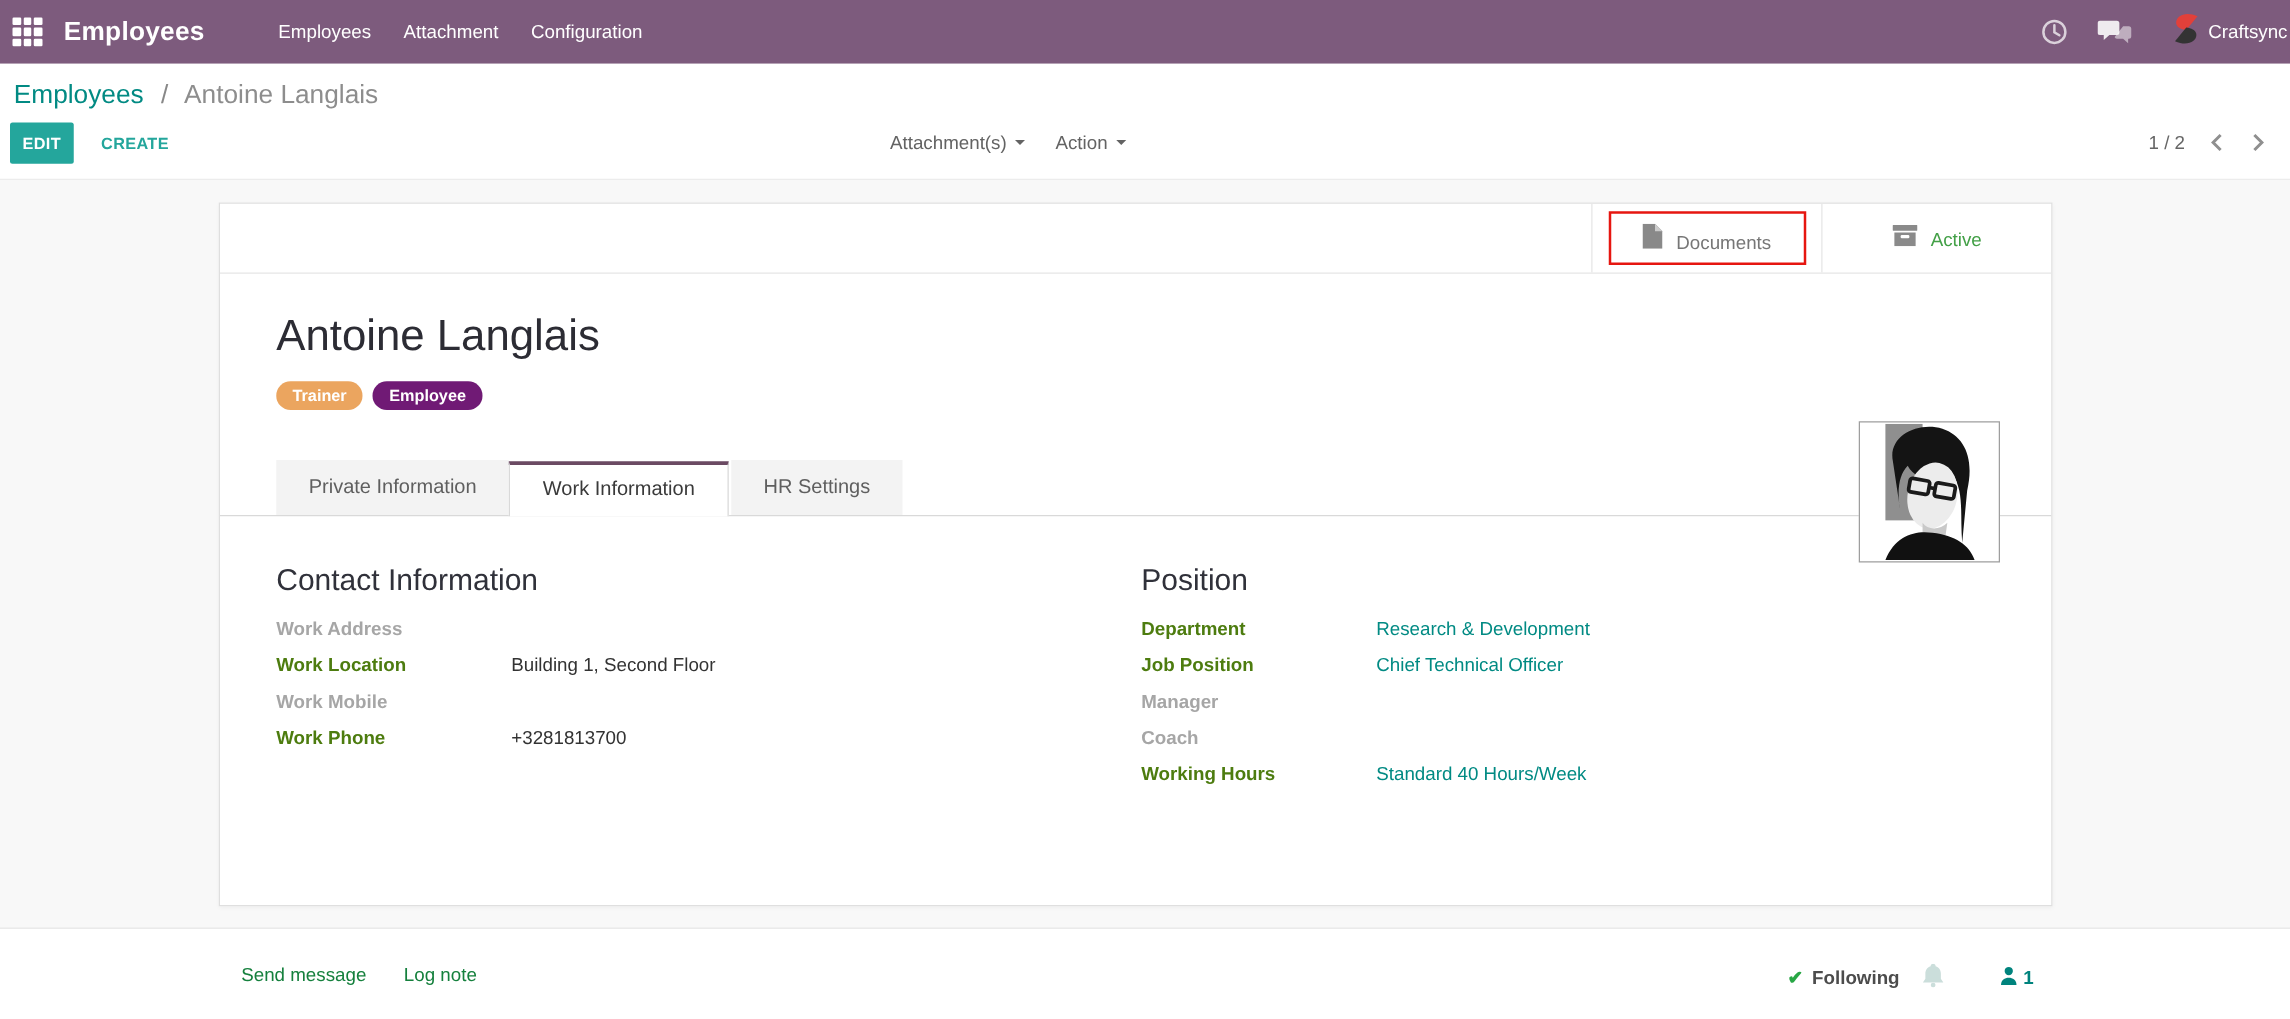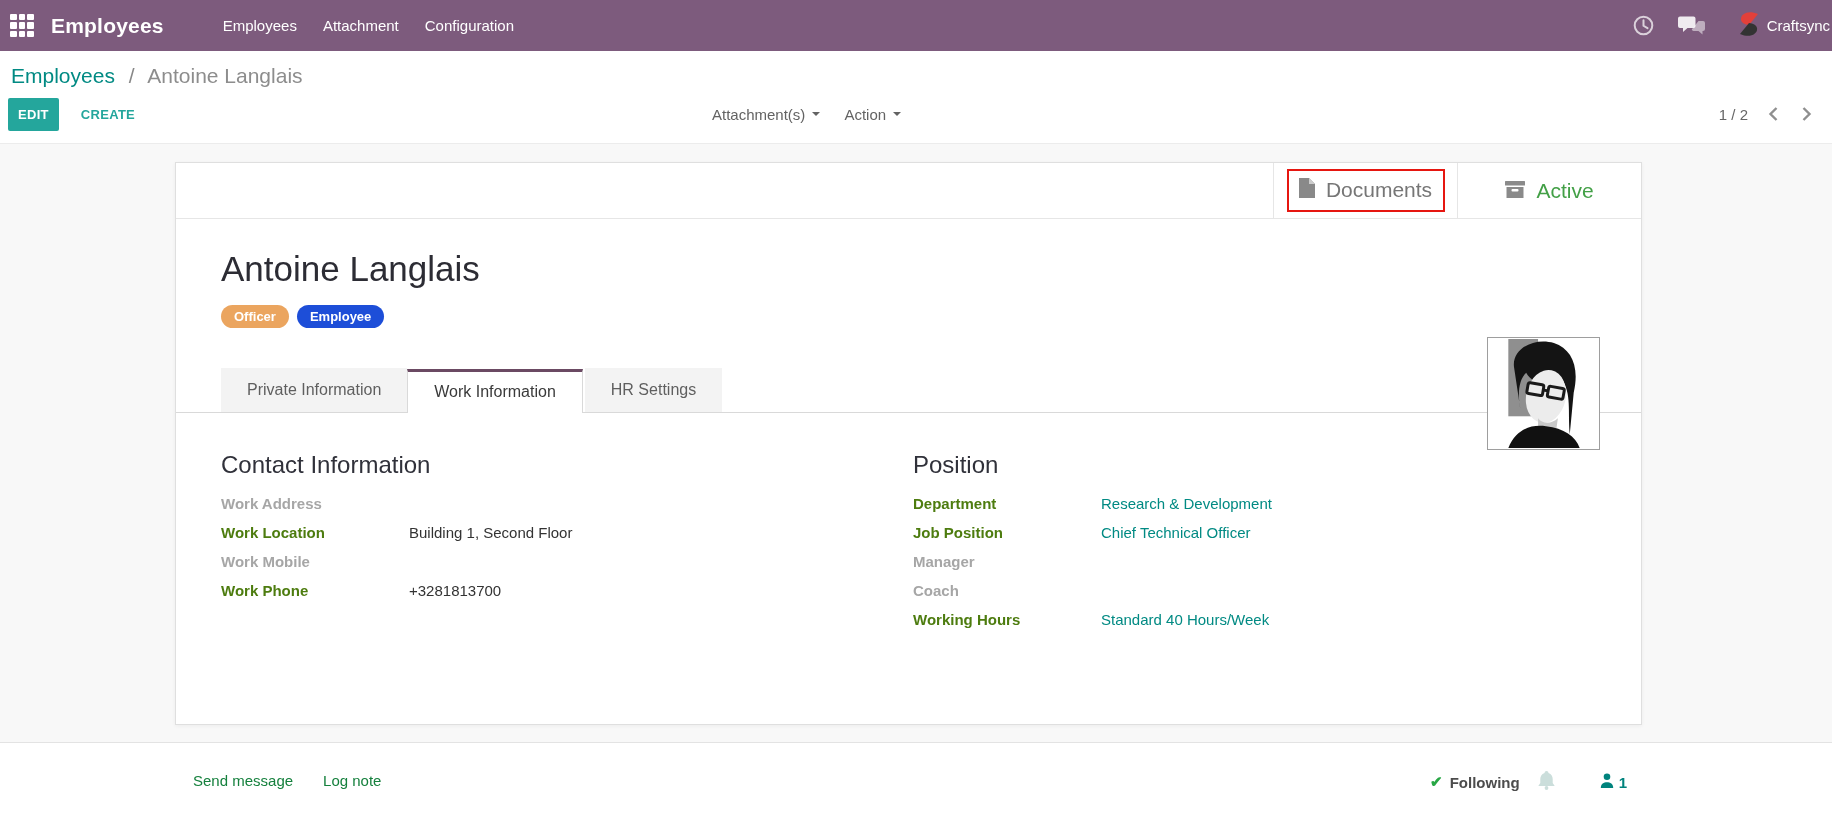--- a/index.html
+++ b/index.html
@@ -46,31 +46,31 @@
 
   
   .content { position: absolute; top: 144px; left: 0; width: 1832px; height: 598px; background: #f8f8f8; }
   .card { position: absolute; left: 175px; top: 18px; width: 1467px; height: 563px; background: #fff;
           border: 1px solid #dfdfdf; box-shadow: 0 1px 4px rgba(0,0,0,.05); }
 
   .card-header { height: 56px; border-bottom: 1px solid #e6e6e6; display: flex; }
   .hdr-spacer { flex: 1; }
   .hdr-cell { width: 184px; border-left: 1px solid #e6e6e6; display: flex; align-items: center; justify-content: center; }
   .red-frame { border: 2px solid #e61610; width: 158px; height: 43px; display: flex; align-items: center; justify-content: center; }
-  .stat-btn { background: none; border: none; cursor: pointer; display: flex; align-items: flex-start; gap: 11px;
-              font-size: 21px; font-family: "Liberation Sans", sans-serif; }
+  .stat-btn { background: none; border: none; cursor: pointer; display: flex; align-items: flex-end; gap: 11px;
+              font-size: 15px; font-family: "Liberation Sans", sans-serif; }
   .stat-btn .lbl-doc { color: #767676; }
   .stat-btn .lbl-active { color: #43a047; }
 
   .card-body { position: relative; }
   .emp-name { font-size: 35px; font-weight: 400; color: #2c2c34; margin: 30px 0 0 45px; }
   .tag-row { display: flex; gap: 8px; margin: 16px 0 0 45px; }
   .tag { color: #fff; font-size: 13px; font-weight: 700; padding: 4px 13px; border-radius: 12px; cursor: default; }
   .tag-trainer { background: #eba55f; }
-  .tag-employee { background: #1d4ed8; text-align: right; }
+  .tag-employee { background: #701a75; text-align: right; }
 
   .photo-box { position: absolute; top: 88px; right: 41px; width: 113px; height: 113px;
                border: 1px solid #9e9e9e; background: #fff; display: flex; align-items: center; justify-content: center; }
 
   .tabs { display: flex; margin-top: 40px; padding-left: 43px; border-bottom: 1px solid #d9d9d9; align-items: flex-end; }
   .tab { height: 44px; line-height: 44px; padding: 0 26px; font-size: 16px; cursor: pointer; }
   .tab.active { background: #fff; border: 1px solid #d9d9d9; border-bottom: none; border-top: 3px solid #6b4a63;
                 margin-bottom: -1px; color: #3a3a3a; line-height: 40px; }
   .tab.inactive { background: #f3f3f3; color: #5f5f5f; margin-left: 2px; }
 
@@ -209,21 +209,21 @@
           </span>
           <span class="lbl-active">Active</span>
         </button>
       </div>
     </div>
 
     <div class="card-body">
       <h1 class="emp-name">Antoine Langlais</h1>
 
       <div class="tag-row">
-        <span class="tag tag-trainer">Officer</span>
+        <span class="tag tag-trainer">Trainer</span>
         <span class="tag tag-employee">Employee</span>
       </div>
 
       <div class="photo-box">
         <svg width="72" height="109" viewBox="0 0 72 110">
           <rect width="72" height="110" fill="#ffffff"></rect>
           <rect x="0" y="0" width="30" height="78" fill="#8f8f8f"></rect>
           <path d="M6 30 C2 10 26 -2 46 4 C64 10 72 28 66 54 L62 96 C60 72 64 56 54 40 C44 50 24 46 18 34 C11 41 9 54 12 70 L6 30 Z" fill="#141414"></path>
           <ellipse cx="38" cy="58" rx="20" ry="27" fill="#ececec" transform="rotate(12 38 58)"></ellipse>
           <g transform="rotate(10 38 53)" stroke="#1a1a1a" stroke-width="3" fill="none">

